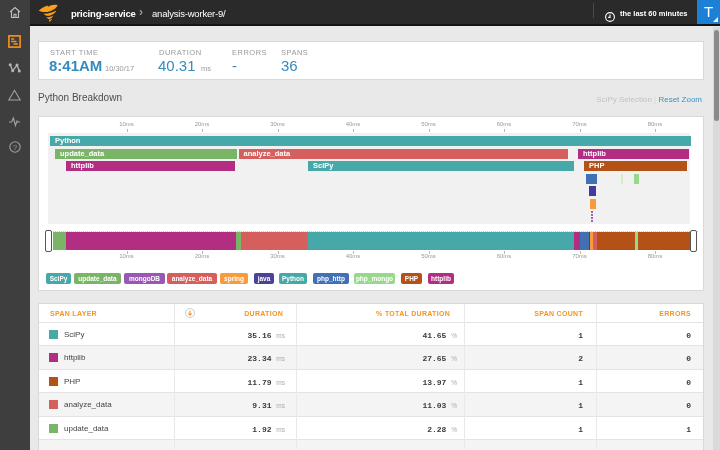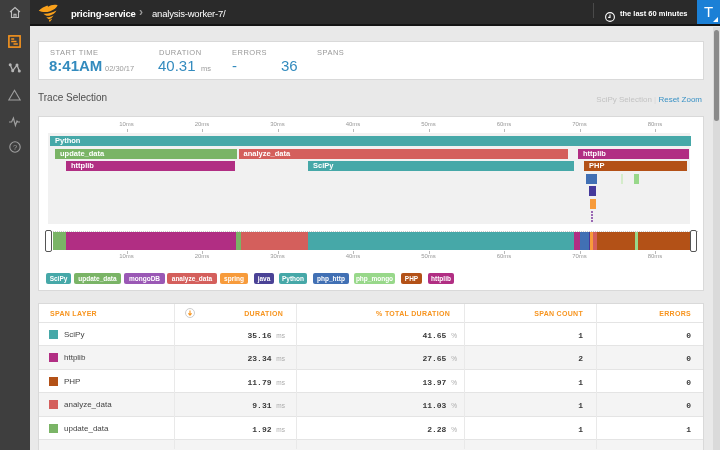--- a/index.html
+++ b/index.html
@@ -83,50 +83,50 @@
       <path d="M1 7 L3.6 7 L5.4 3 L7.4 10.5 L9 6 L10 7 L12 7" fill="none" stroke="#9f9f9f" stroke-width="1.2"></path>
     </svg>
     <svg style="top:141px; left:9px;" width="12" height="12" viewBox="0 0 12 12">
       <circle cx="6" cy="6" r="5.2" fill="none" stroke="#9f9f9f" stroke-width="1.1"></circle>
       <text x="6" y="8.8" font-size="7.5" fill="#9f9f9f" text-anchor="middle" font-family="Liberation Sans">?</text>
     </svg>
   </div>
 
 <div class="abs crumb" style="left:71px; font-weight:bold;">pricing-service</div>
 <div class="abs crumb-sep" style="left:139px;">›</div>
-<div class="abs crumb" style="left:152px;">analysis-worker-7/</div>
+<div class="abs crumb" style="left:152px;">analysis-worker-9/</div>
 
 <div class="abs" style="left:593px; top:3px; width:1px; height:15px; background:#4a4a4a;"></div>
 <div class="abs" id="clock" style="left:605px; top:8px;">
   <svg width="10" height="10" viewBox="0 0 10 10">
       <circle cx="5" cy="5" r="4.4" fill="none" stroke="#fff" stroke-width="1.1"></circle>
       <path d="M5 2.6 L5 5.4 L3.2 5.4" fill="none" stroke="#fff" stroke-width="1.1"></path>
     </svg>
 </div>
 <div class="abs" id="timebox" style="left:620px;">the last 60 minutes</div>
 <div class="abs" id="tbtn">T<div class="tri"></div></div>
 
 <div class="abs" id="sbtrack"></div>
 <div class="abs" id="sbthumb"></div>
 
 <div class="card" id="stats">
   <div class="slabel" style="left:11px;">START TIME</div>
   <div class="sval" style="left:10px;font-weight:bold;">8:41AM</div>
-  <div class="ssub" style="left:66px; top:22px;">02/30/17</div>
+  <div class="ssub" style="left:66px; top:22px;">10/30/17</div>
   <div class="slabel" style="left:120px;">DURATION</div>
   <div class="sval" style="left:119px;">40.31</div>
   <div class="ssub" style="left:162px; top:22px;">ms</div>
   <div class="slabel" style="left:193px;">ERRORS</div>
   <div class="sval" style="left:193px;">-</div>
-  <div class="slabel" style="left:242px;margin-left:36px;">SPANS</div>
+  <div class="slabel" style="left:242px;">SPANS</div>
   <div class="sval" style="left:242px;">36</div>
 </div>
 
 <div class="abs" id="h2row">
-  <div class="title">Trace Selection</div>
+  <div class="title">Python Breakdown</div>
   <div class="right"><span style="color:#c3c3c3;">SciPy Selection</span><span style="color:#d5d5d5;"> | </span><span style="color:#3a92c5;">Reset Zoom</span></div>
 </div>
 
 <div class="card" id="chart">
     <div class="axlab" style="left:72.5px; top:4px;">10ms</div>
     <div class="tick" style="left:87.5px; top:12px;"></div>
     <div class="axlab" style="left:148px; top:4px;">20ms</div>
     <div class="tick" style="left:163px; top:12px;"></div>
     <div class="axlab" style="left:223.5px; top:4px;">30ms</div>
     <div class="tick" style="left:238.5px; top:12px;"></div>

